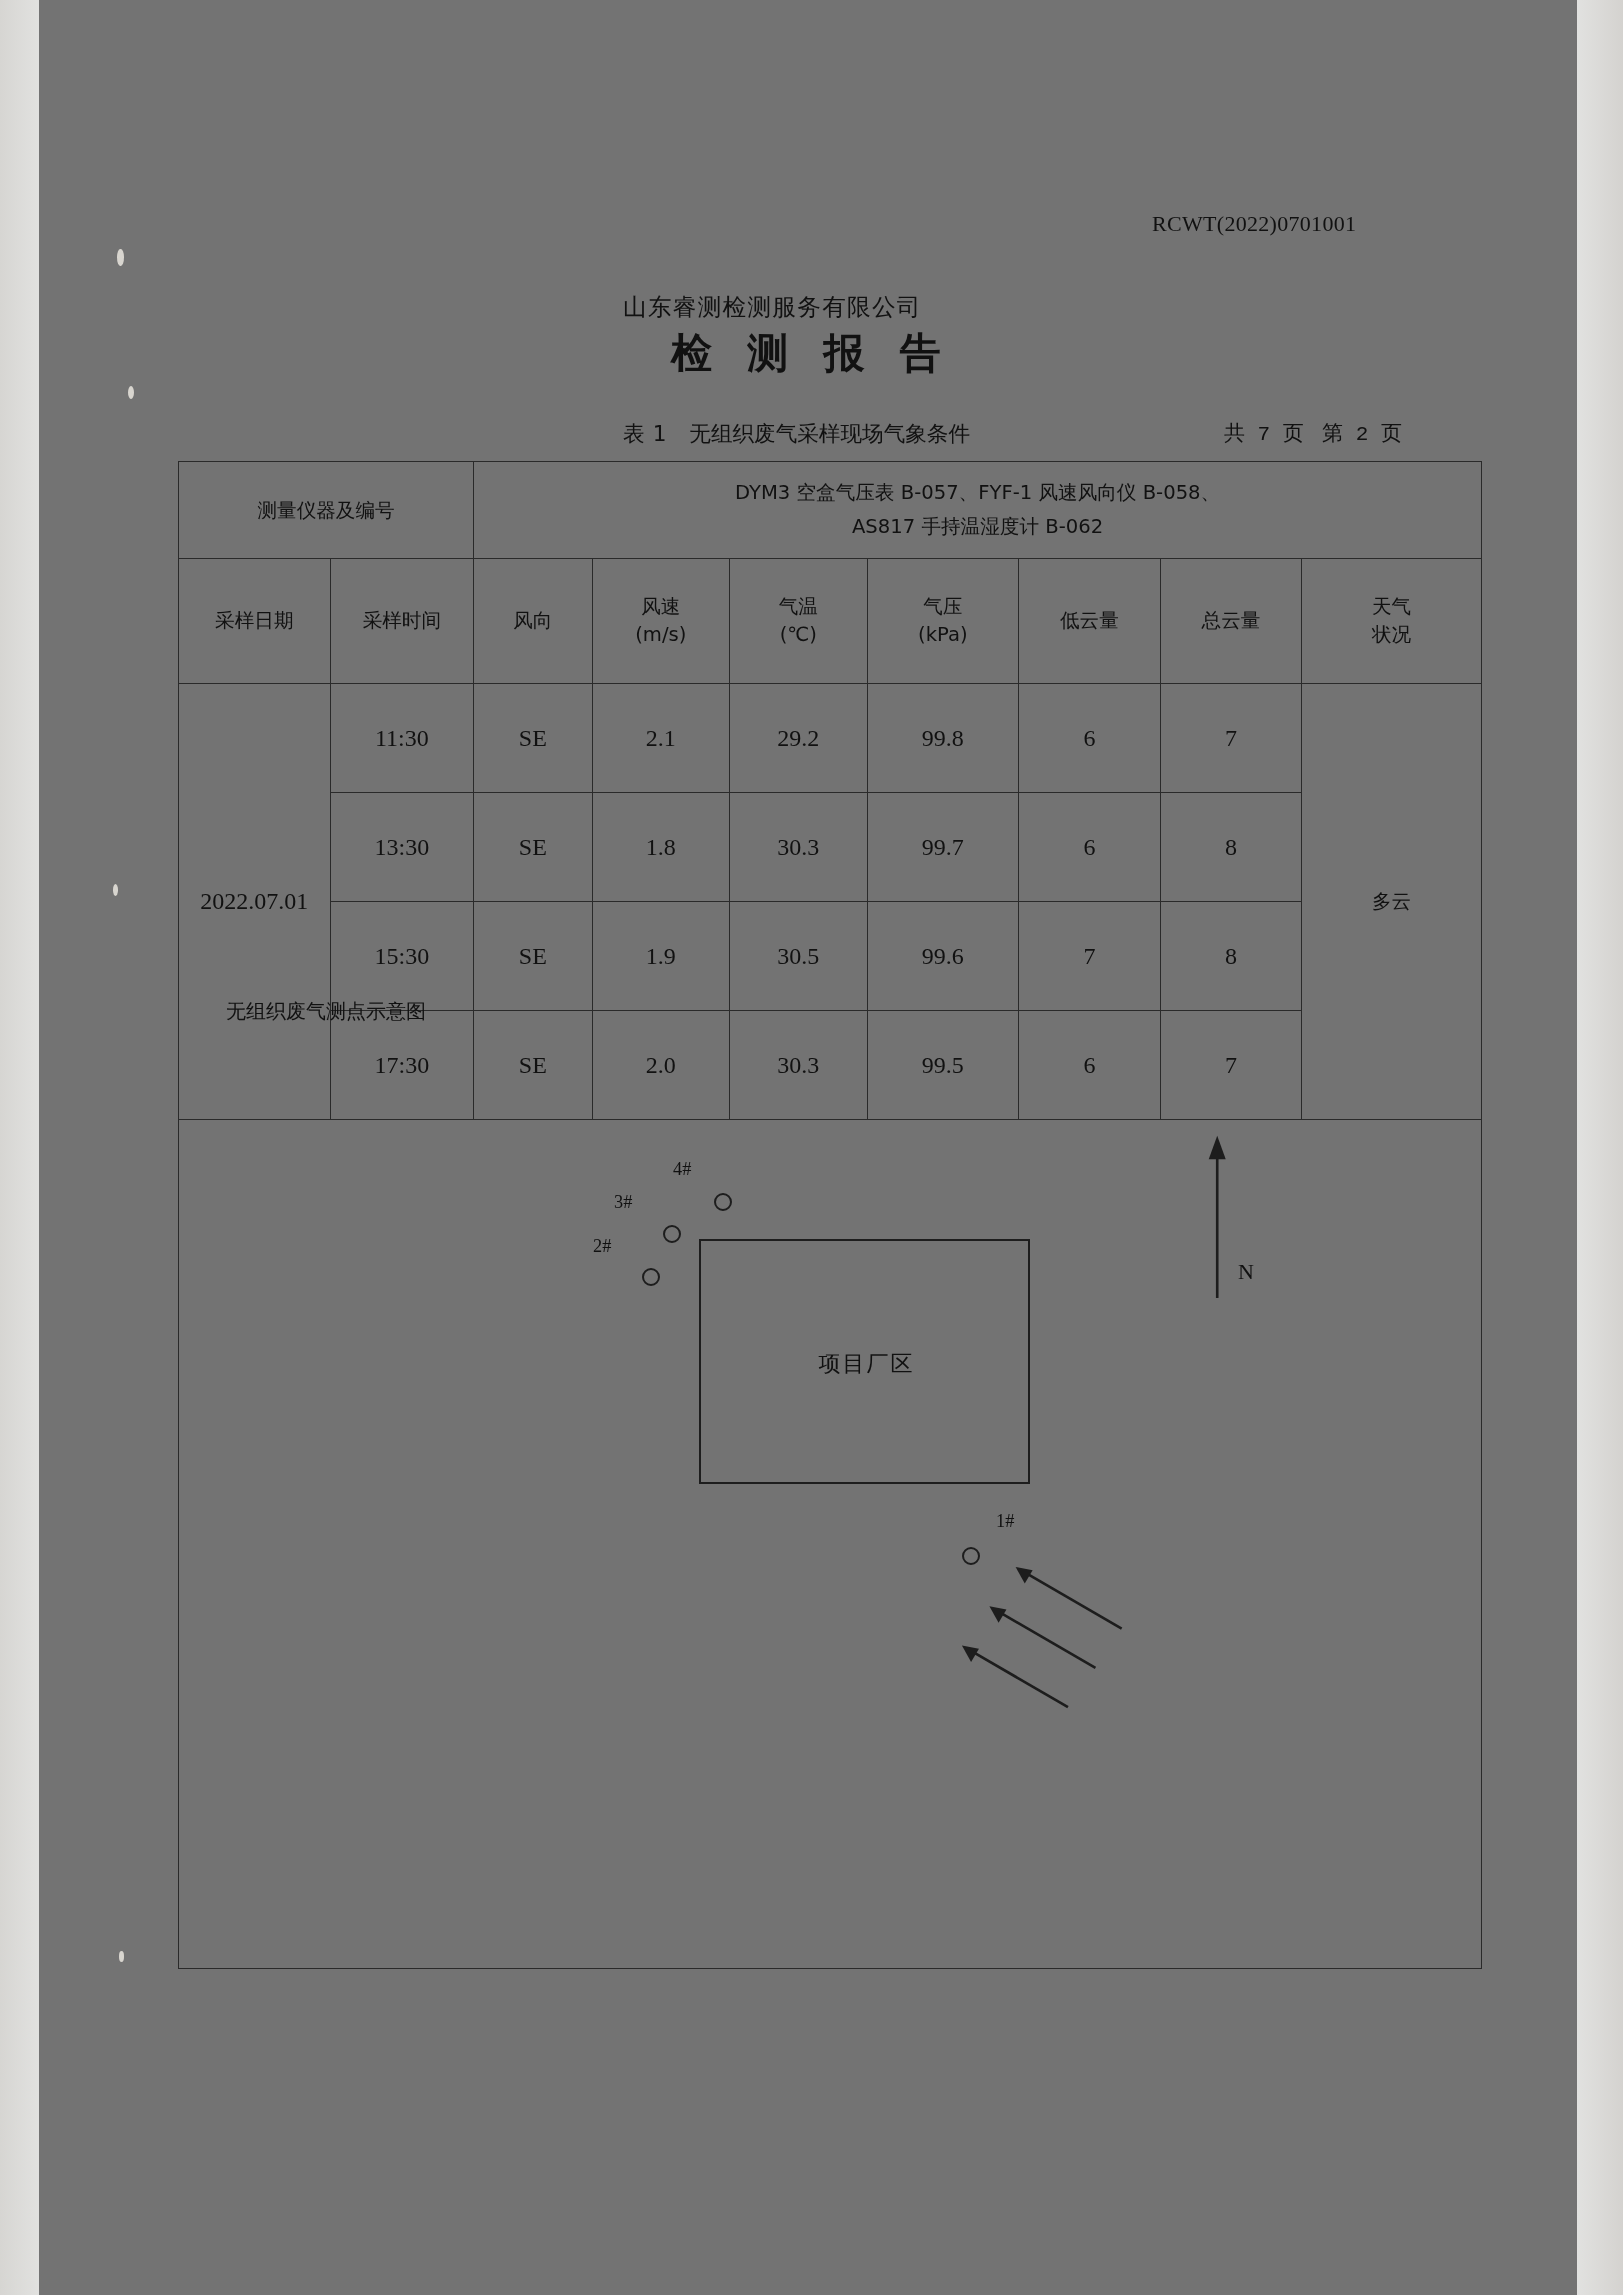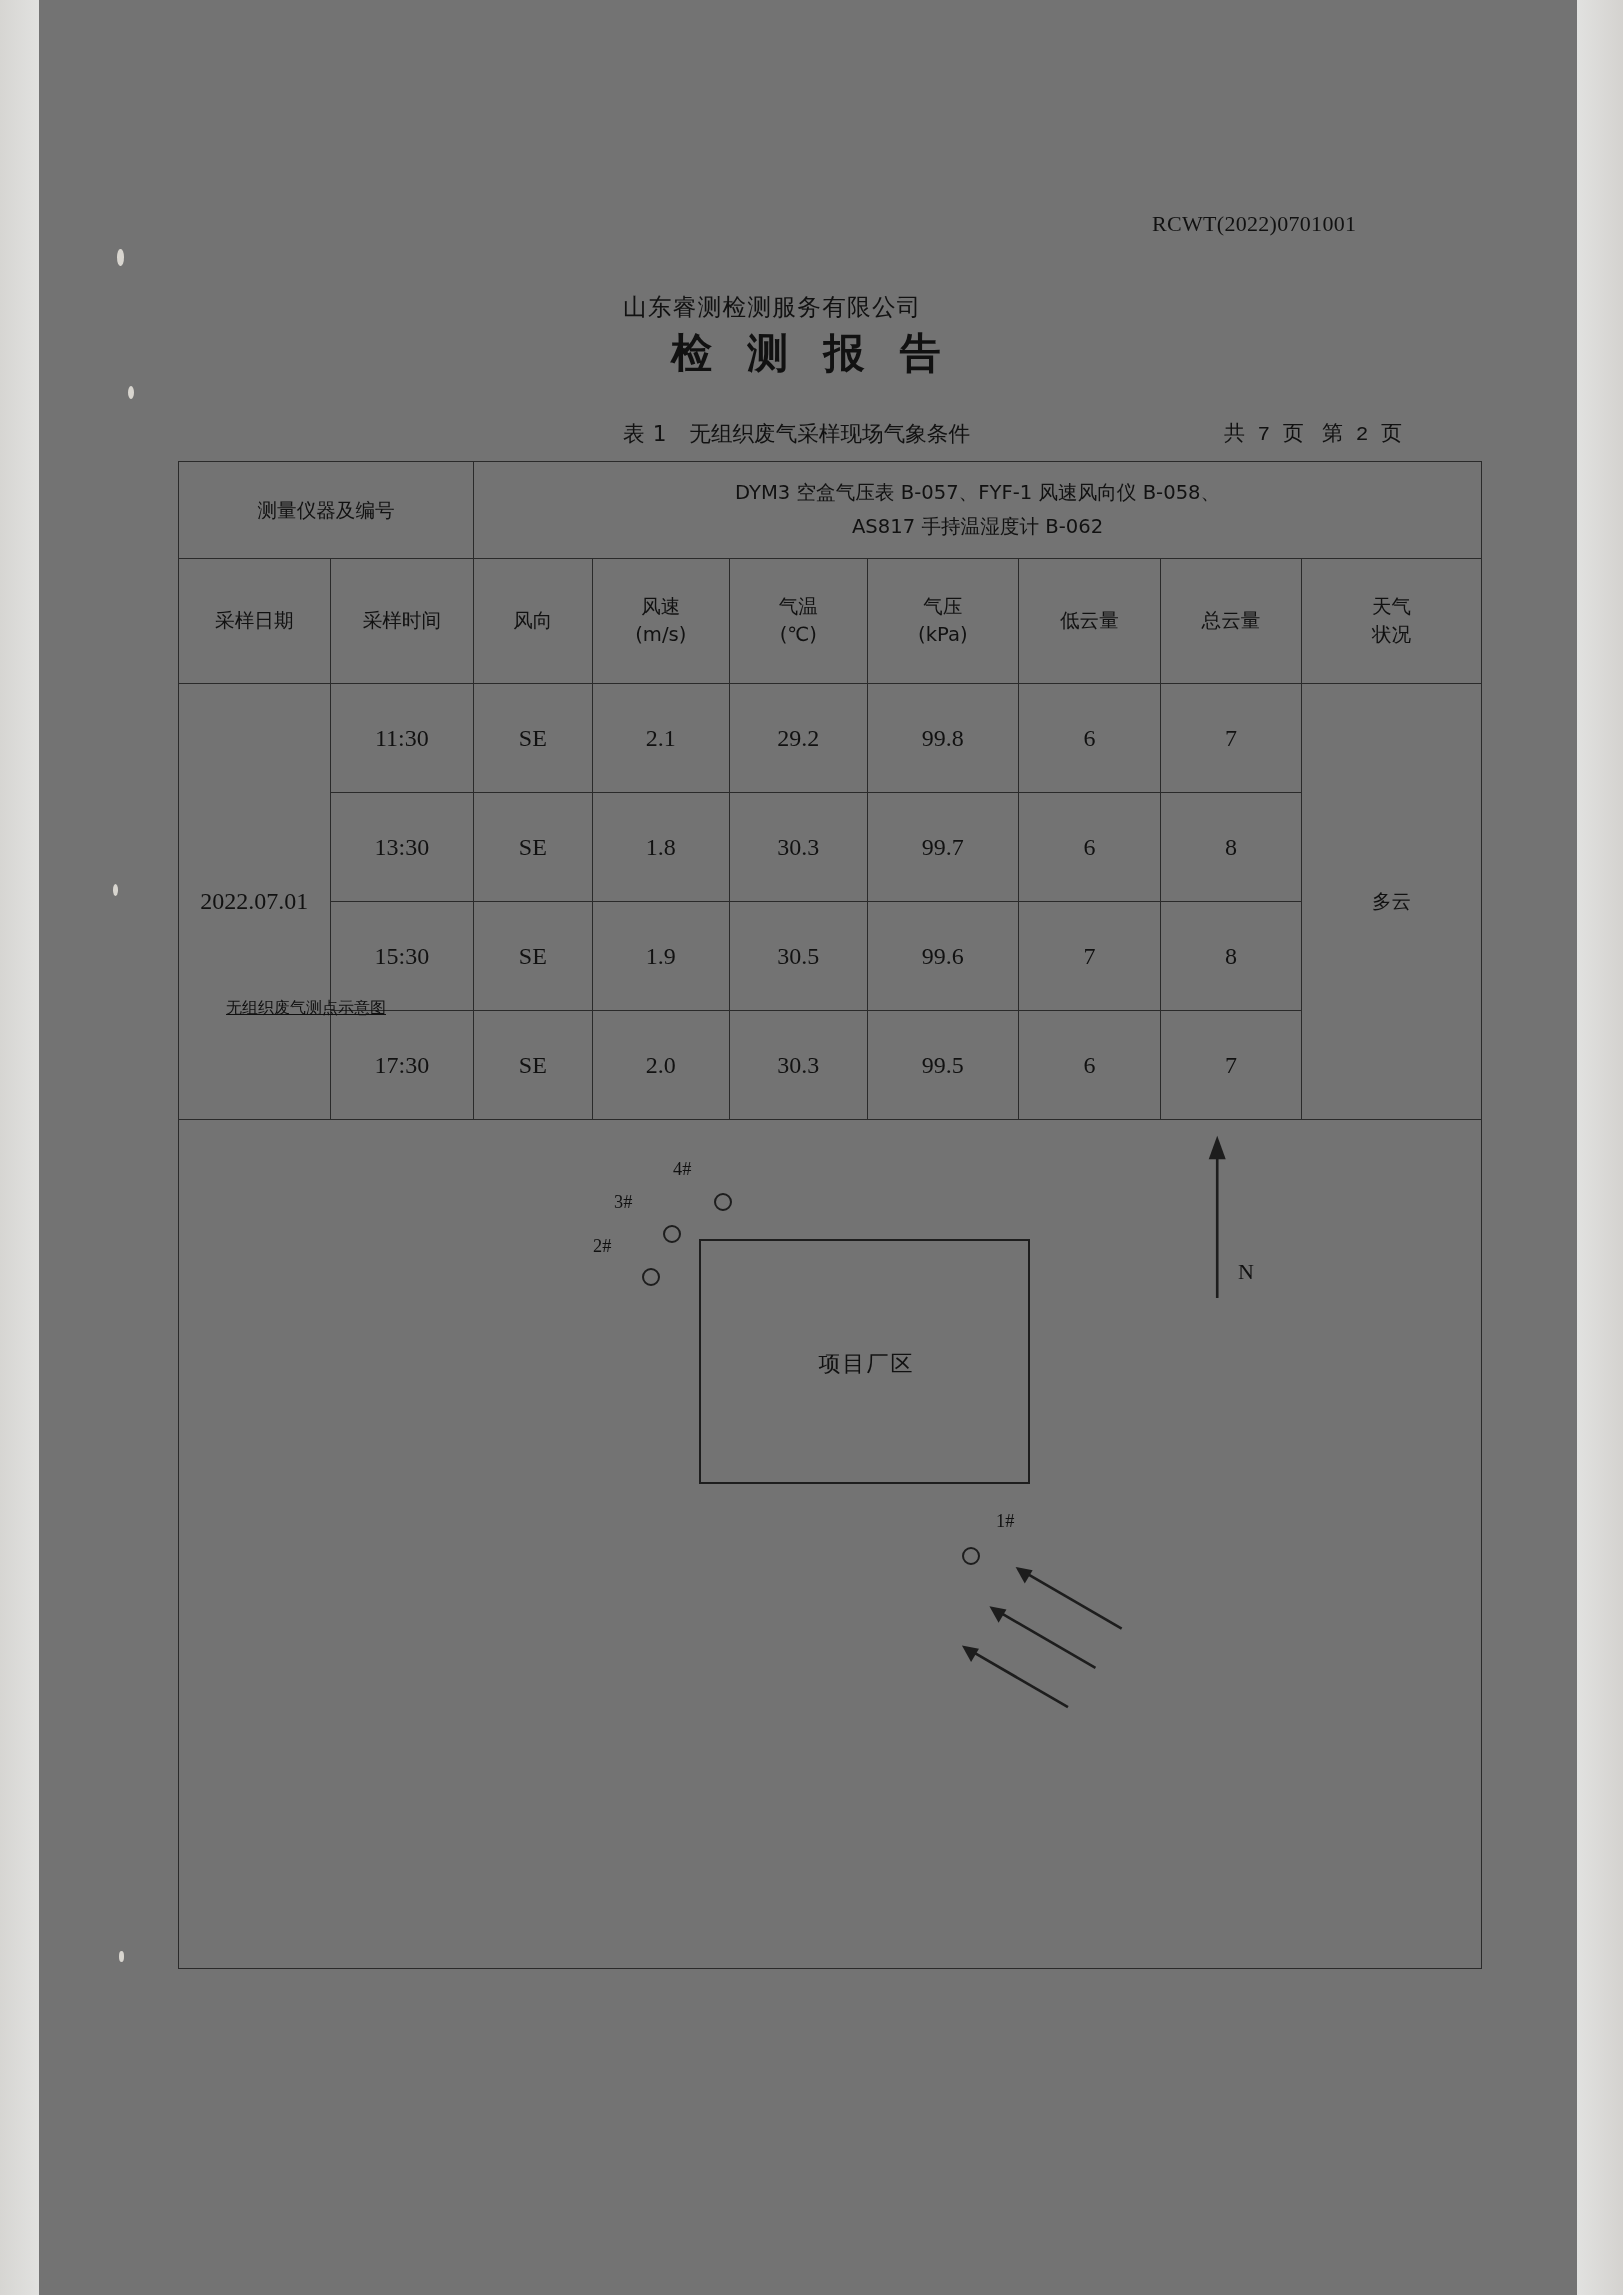--- a/index.html
+++ b/index.html
@@ -136,24 +136,23 @@
     height: 1018px;
     border-left: 1.3px solid #2a2a2a;
     border-right: 1.3px solid #2a2a2a;
     border-bottom: 1.3px solid #2a2a2a;
     box-sizing: border-box;
   }
   .diagram-title {
     position: absolute;
     left: 47px;
     top: 47px;
-    font-size: 16px;
-    font-family: "DejaVu Sans", sans-serif;
-    white-space: nowrap;
-    text-decoration: underline;
+    font-size: 20px;
+    font-family: "DejaVu Sans", sans-serif;
+    white-space: nowrap;
   }
   .plant-box {
     position: absolute;
     left: 520px;
     top: 288px;
     width: 331px;
     height: 245px;
     border: 2px solid #1d1d1d;
     box-sizing: border-box;
   }

